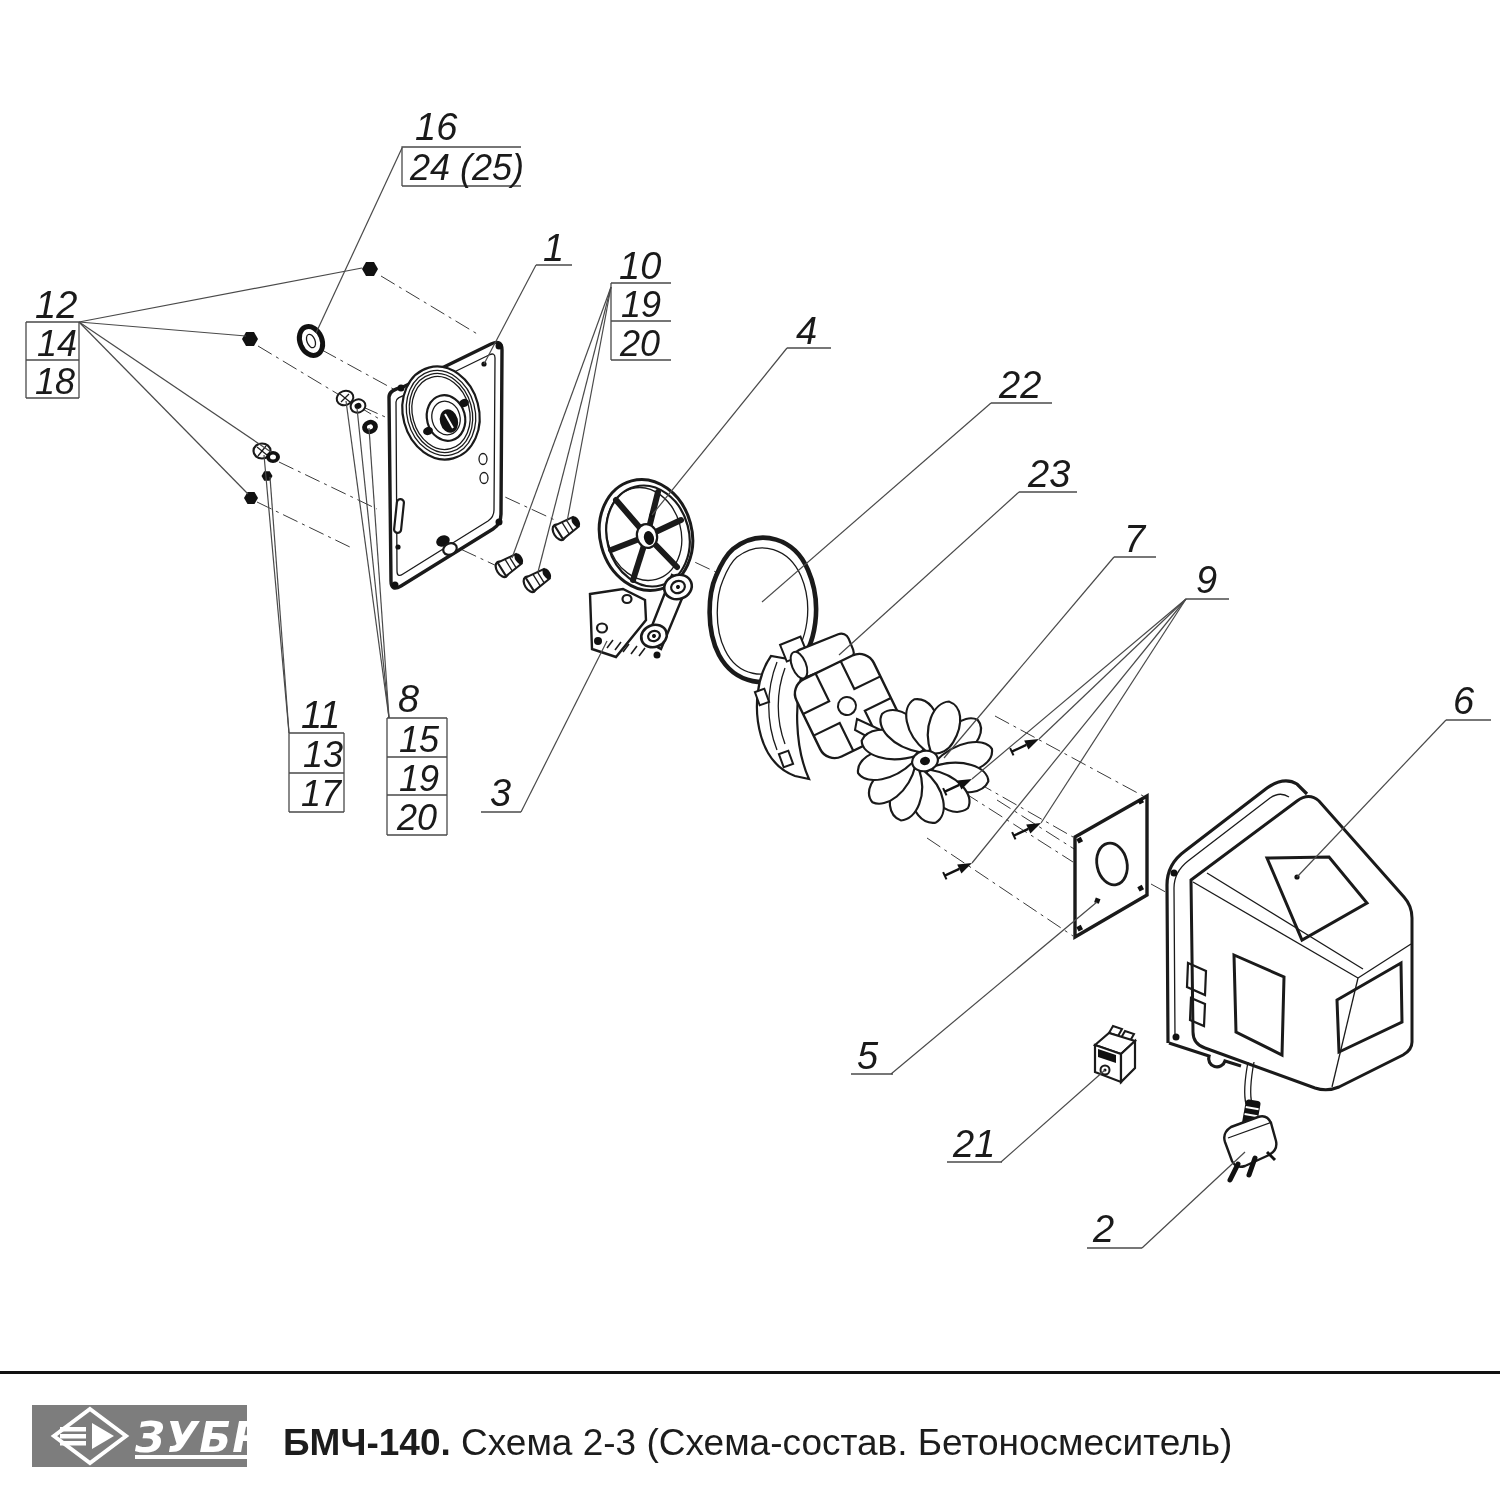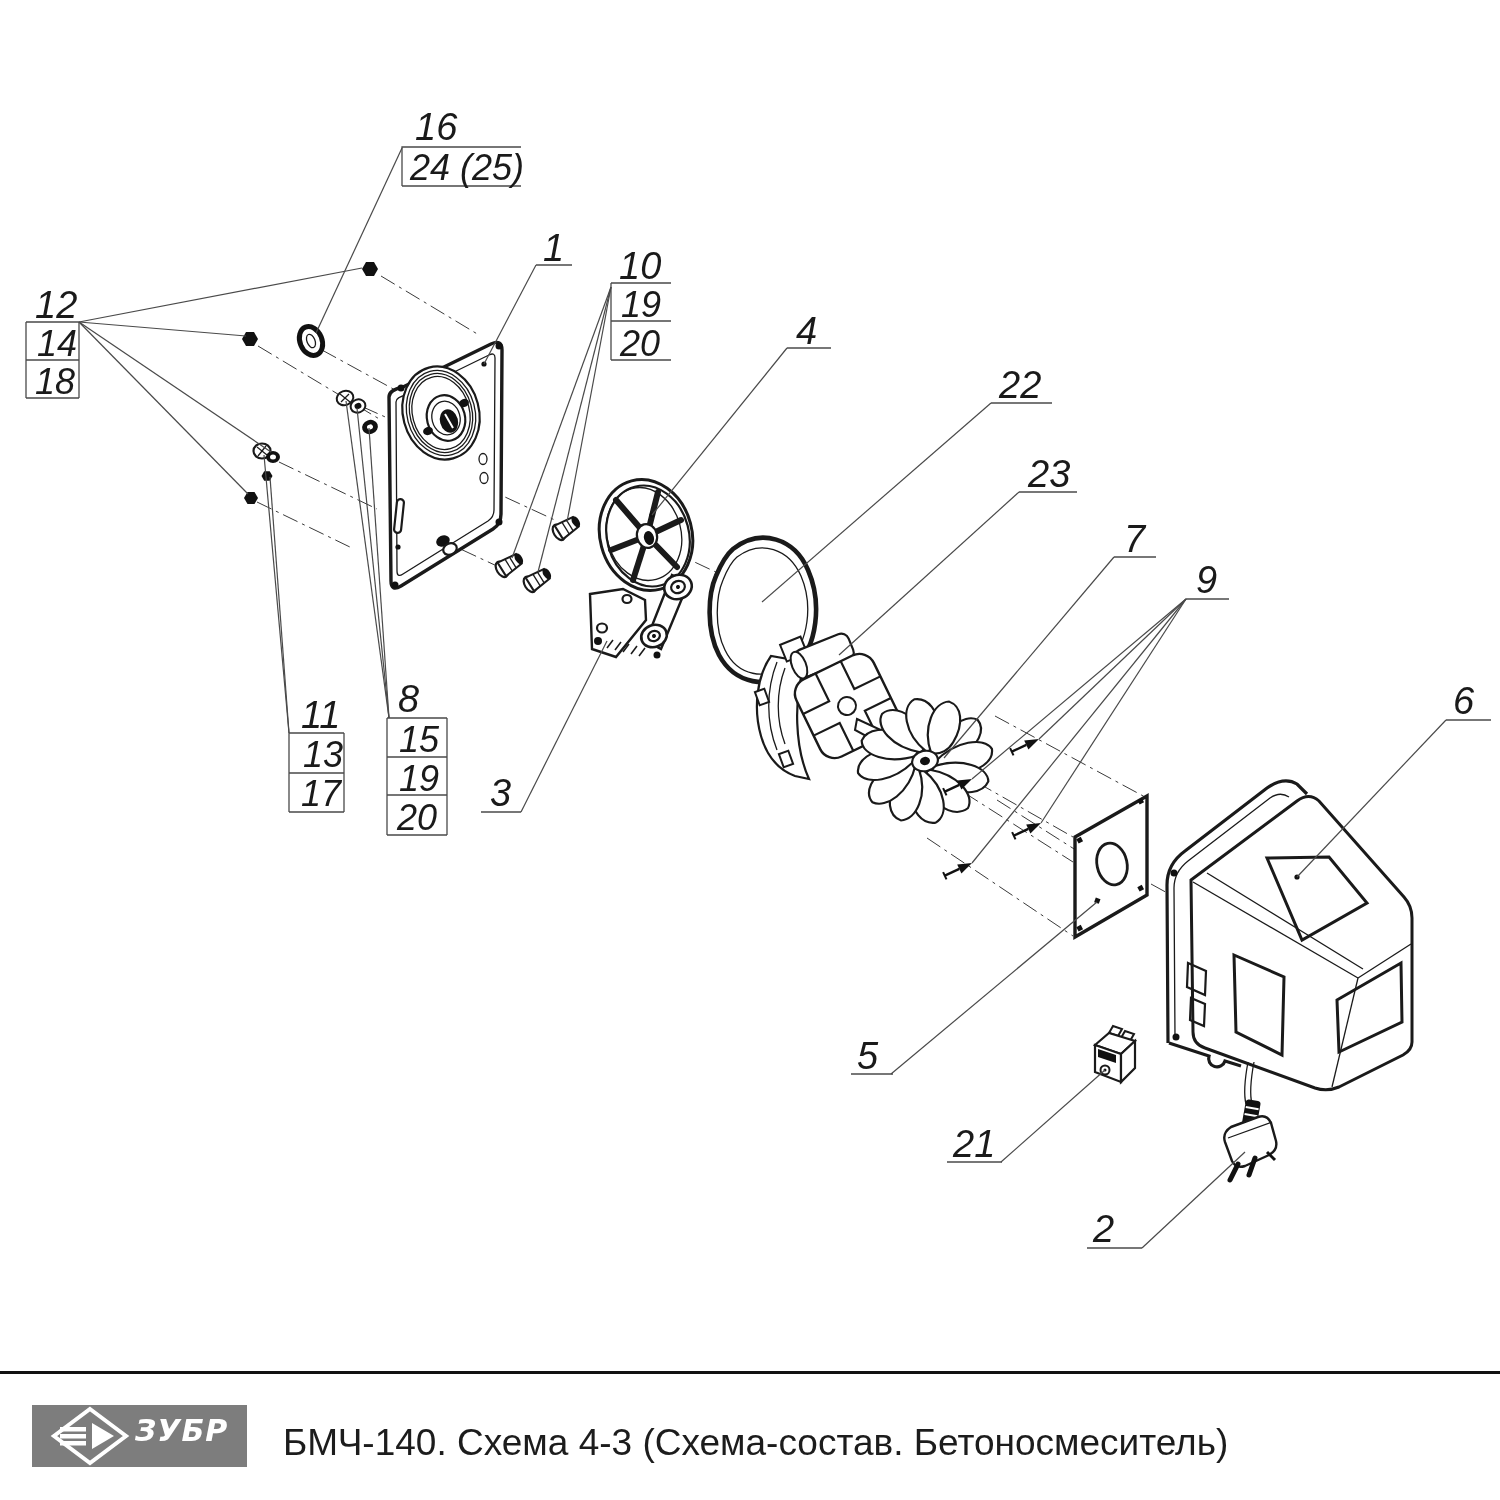--- a/index.html
+++ b/index.html
@@ -14,23 +14,23 @@
   .lblline{stroke:#4a4a4a;stroke-width:1.3;fill:none;}
   .axis{stroke:#3a3a3a;stroke-width:1;fill:none;stroke-dasharray:16 5 3 5;}
   .thin{stroke:#1a1a1a;stroke-width:1.3;fill:none;}
   .med{stroke:#1a1a1a;stroke-width:2.2;fill:none;}
   .thick{stroke:#1a1a1a;stroke-width:3.2;fill:none;}
   .wfill{fill:#ffffff;}
   .dark{fill:#111111;stroke:none;}
   .footer-line{position:absolute;left:0;top:1371px;width:1500px;height:3px;background:#111;}
   .logo-box{position:absolute;left:32px;top:1405px;width:215px;height:62px;background:#7d7d7d;}
   .logo-text{position:absolute;left:103px;top:8px;color:#fff;font-weight:bold;font-style:italic;
-             font-size:30px;letter-spacing:1px;font-family:"DejaVu Sans",sans-serif;}
+             font-size:42px;letter-spacing:1px;font-family:"DejaVu Sans",sans-serif;text-decoration:underline;}
   .title{position:absolute;left:283px;top:1422px;font-size:37px;color:#1c1c1c;white-space:nowrap;}
-  .title b{font-weight:normal;}
+  .title b{font-weight:bold;}
 </style>
 </head>
 <body>
 
 <div class="stage">
 <svg width="1500" height="1500" viewBox="0 0 1500 1500">
   <rect x="0" y="0" width="1500" height="1500" fill="#ffffff"></rect>
 
   <g>
     <line class="axis" x1="372" y1="276" x2="470" y2="335"></line>
@@ -379,15 +379,15 @@
       <polygon points="52,18 74,31 52,44" fill="#ffffff"></polygon>
       <rect x="20" y="22" width="26" height="4.5" fill="#ffffff"></rect>
       <rect x="20" y="29" width="26" height="4.5" fill="#ffffff"></rect>
       <rect x="20" y="36" width="26" height="4.5" fill="#ffffff"></rect>
     </svg>
     <div class="logo-text">ЗУБР</div>
   </div>
   <div class="title">
     <b>БМЧ-140.</b>
     <span> </span>
-    <span>Схема 4-3 (Схема-состав. Бетоносмеситель)</span>
+    <span>Схема 2-3 (Схема-состав. Бетоносмеситель)</span>
   </div>
 </div>
 
 </body></html>

